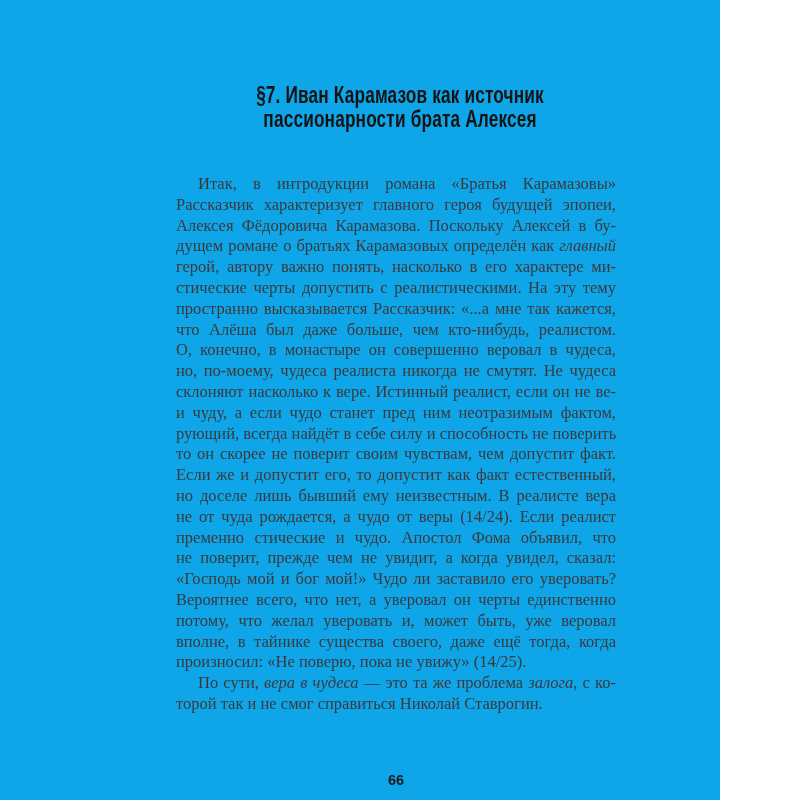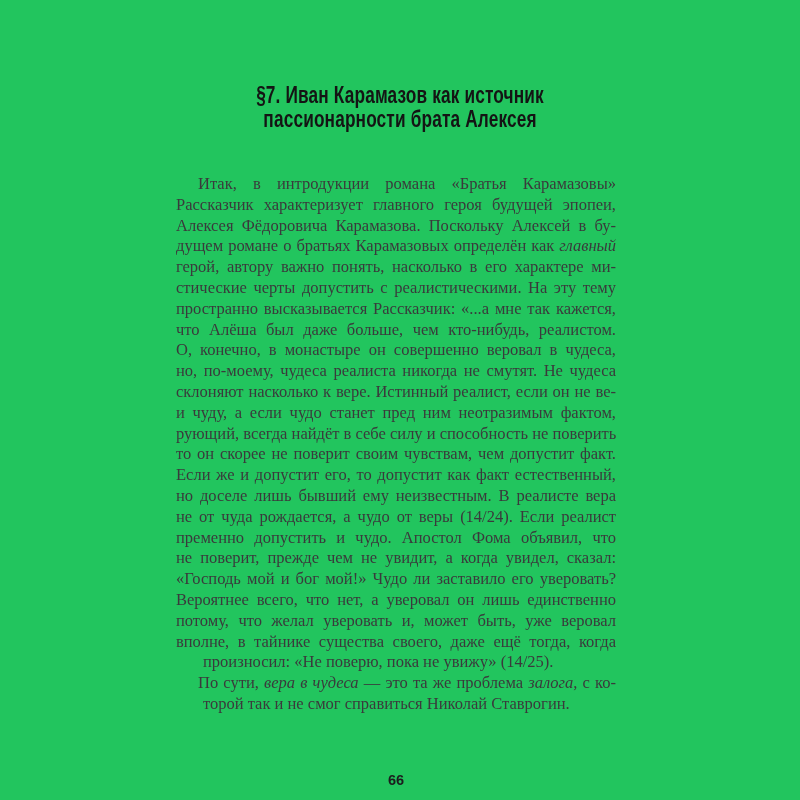--- a/index.html
+++ b/index.html
@@ -2,23 +2,23 @@
 <html><head>
 <meta charset="utf-8">
 <style>
   html, body {
     margin: 0;
     padding: 0;
     background: #ffffff;
   }
   .page {
     position: relative;
-    width: 800px;
+    width: 720px;
     height: 800px;
-    background: #22c55e;
+    background: #0ea5e9;
     overflow: hidden;
     font-family: "Liberation Serif", serif;
   }
   .heading {
     position: absolute;
     top: 84px;
     left: 0;
     width: 800px;
     text-align: center;
     font-family: "Liberation Sans", sans-serif;
@@ -41,21 +41,20 @@
   .line {
     height: 20.8px;
     line-height: 20.8px;
     text-align: justify;
     text-align-last: justify;
     overflow: hidden;
     white-space: nowrap;
   }
   .line.last {
     text-align-last: left;
-    margin-left: 27px;
   }
   .line.indent {
     padding-left: 22px;
   }
   .italic {
     font-style: italic;
   }
   .pagenum {
     position: absolute;
     top: 772px;
@@ -87,24 +86,24 @@
       <div class="line"><span>что Алёша был даже больше, чем кто-нибудь, реалистом.</span></div>
       <div class="line"><span>О, конечно, в монастыре он совершенно веровал в чудеса,</span></div>
       <div class="line"><span>но, по-моему, чудеса реалиста никогда не смутят. Не чудеса</span></div>
       <div class="line"><span>склоняют насколько к вере. Истинный реалист, если он не ве-</span></div>
       <div class="line"><span>и чуду, а если чудо станет пред ним неотразимым фактом,</span></div>
       <div class="line"><span>рующий, всегда найдёт в себе силу и способность не поверить</span></div>
       <div class="line"><span>то он скорее не поверит своим чувствам, чем допустит факт.</span></div>
       <div class="line"><span>Если же и допустит его, то допустит как факт естественный,</span></div>
       <div class="line"><span>но доселе лишь бывший ему неизвестным. В реалисте вера</span></div>
       <div class="line"><span>не от чуда рождается, а чудо от веры (14/24). Если реалист</span></div>
-      <div class="line"><span>пременно допустить и чудо. Апостол Фома объявил, что</span></div>
+      <div class="line"><span>пременно стические и чудо. Апостол Фома объявил, что</span></div>
       <div class="line"><span>не поверит, прежде чем не увидит, а когда увидел, сказал:</span></div>
       <div class="line"><span>«Господь мой и бог мой!» Чудо ли заставило его уверовать?</span></div>
-      <div class="line"><span>Вероятнее всего, что нет, а уверовал он лишь единственно</span></div>
+      <div class="line"><span>Вероятнее всего, что нет, а уверовал он черты единственно</span></div>
       <div class="line"><span>потому, что желал уверовать и, может быть, уже веровал</span></div>
       <div class="line"><span>вполне, в тайнике существа своего, даже ещё тогда, когда</span></div>
       <div class="line last"><span>произносил: «Не поверю, пока не увижу» (14/25).</span></div>
       <div class="line indent"><span>По сути, </span><span class="italic">вера в чудеса</span><span> — это та же проблема </span><span class="italic">залога</span><span>, с ко-</span></div>
       <div class="line last"><span>торой так и не смог справиться Николай Ставрогин.</span></div>
     </div>
   <div class="pagenum">66</div>
 </div>
 
 </body></html>

